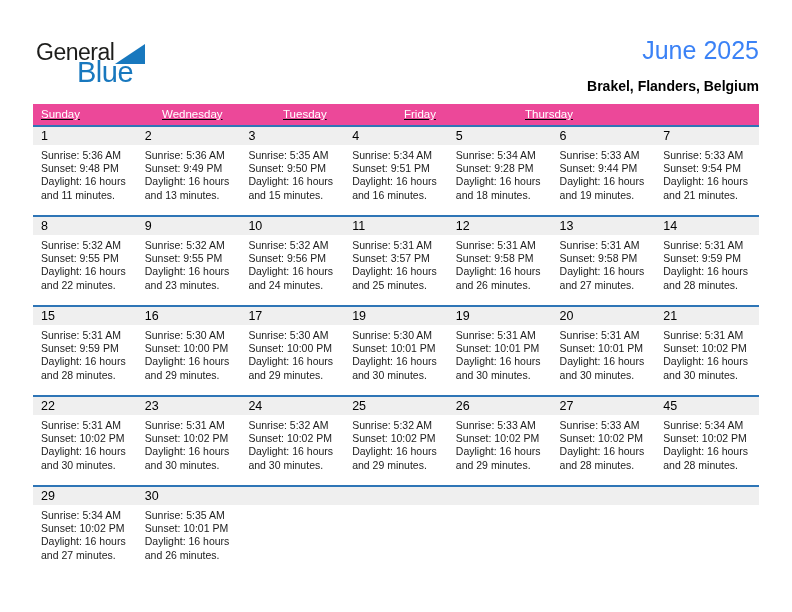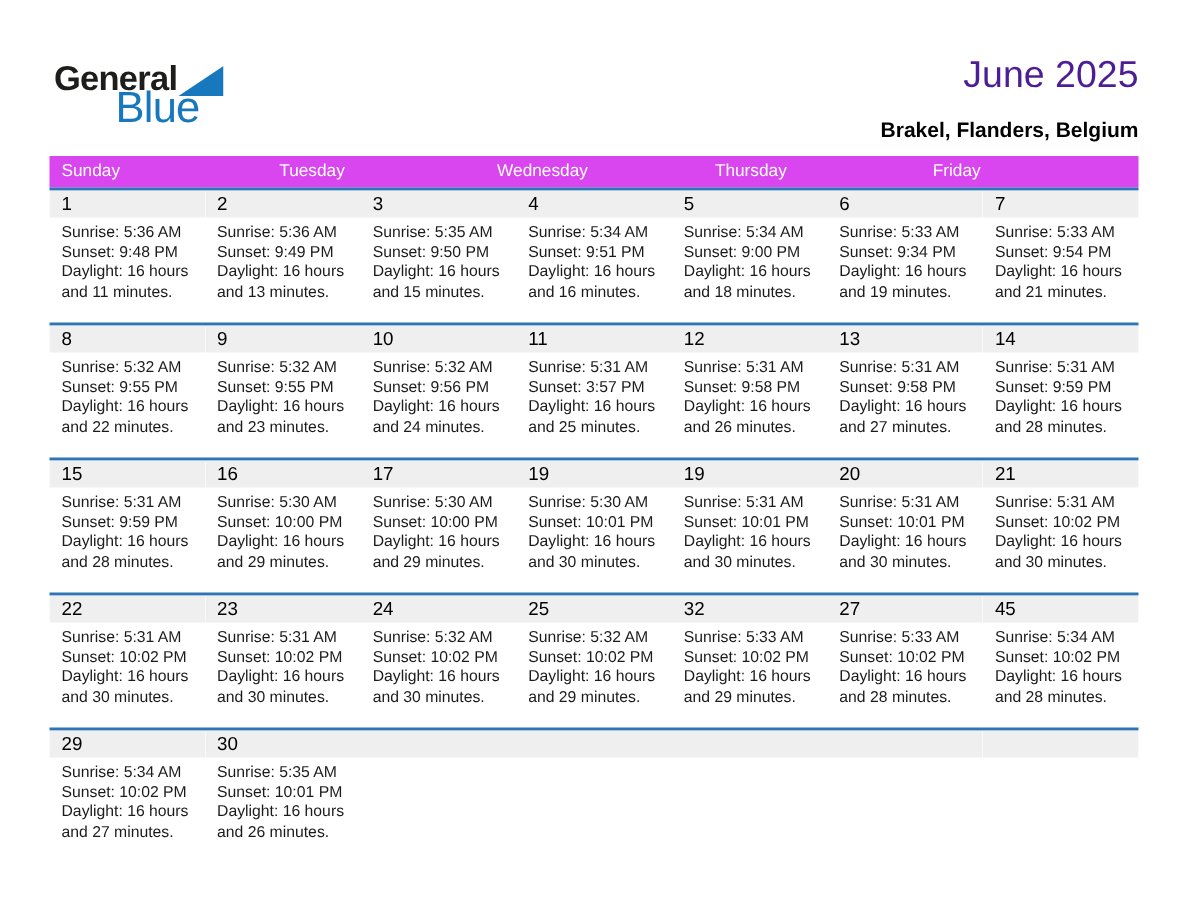--- a/index.html
+++ b/index.html
@@ -2,30 +2,30 @@
 <html><head>
 <meta charset="utf-8">
 <style>
   html,body{margin:0;padding:0;}
   body{
     width:792px;height:612px;position:relative;background:#ffffff;
     font-family:"Liberation Sans", sans-serif;overflow:hidden;
   }
   
   .logo{position:absolute;left:36px;top:40px;}
-  .logo-row{display:flex;align-items:flex-start;height:24px;font-weight:bold;}
+  .logo-row{display:flex;align-items:flex-start;height:24px;}
   .logo-general{font-size:23px;color:#1d1d1b;letter-spacing:-0.5px;line-height:24px;}
   .logo-tri{margin-left:1px;margin-top:3px;}
   .logo-blue{font-size:29px;color:#1878be;letter-spacing:-0.5px;line-height:22px;margin:-3px 0 0 41px;}
   
-  .title{position:absolute;right:33px;top:36px;font-size:25px;color:#4c1d95;}
+  .title{position:absolute;right:33px;top:36px;font-size:25px;color:#3b82f6;}
   .location{position:absolute;right:33px;top:78px;font-size:14px;font-weight:bold;color:#000;}
   
   .calendar{position:absolute;left:33px;top:104px;width:726px;}
-  .cal-header{display:grid;grid-template-columns:repeat(5,1fr);background:#d946ef;height:21px;}
+  .cal-header{display:grid;grid-template-columns:repeat(6,1fr);background:#ec4899;height:21px;text-decoration:underline;}
   .hcell{color:#ffffff;font-size:11.5px;line-height:21px;padding-left:8px;overflow:hidden;}
   .week{display:grid;grid-template-columns:repeat(7,1fr);border-top:2px solid #2e75b6;height:88px;}
   .week.last{height:73px;}
   .cell{overflow:hidden;}
   .num{background:#efefef;height:18px;font-size:12.5px;color:#000;
        display:flex;align-items:center;padding-left:8px;}
   .details{padding:4px 4px 0 8px;font-size:10.5px;line-height:13.2px;color:#1b1b1b;}
   .details div{white-space:nowrap;}
 </style>
 </head>
@@ -40,24 +40,24 @@
   </div>
   <div class="logo-blue">Blue</div>
 </div>
 
 <div class="title">June 2025</div>
 <div class="location">Brakel, Flanders, Belgium</div>
 
 <div class="calendar">
   <div class="cal-header">
     <div class="hcell">Sunday</div>
+    <div class="hcell">Wednesday</div>
     <div class="hcell">Tuesday</div>
-    <div class="hcell">Wednesday</div>
+    <div class="hcell">Friday</div>
     <div class="hcell">Thursday</div>
-    <div class="hcell">Friday</div>
   </div>
   <div id="weeks-container">
       <div class="week">
         <div class="cell">
     <div class="num">1</div>
     <div class="details">
       <div>Sunrise: 5:36 AM</div>
       <div>Sunset: 9:48 PM</div>
       <div>Daylight: 16 hours</div>
       <div>and 11 minutes.</div>
@@ -87,30 +87,30 @@
       <div>Sunrise: 5:34 AM</div>
       <div>Sunset: 9:51 PM</div>
       <div>Daylight: 16 hours</div>
       <div>and 16 minutes.</div>
     </div>
   </div>
         <div class="cell">
     <div class="num">5</div>
     <div class="details">
       <div>Sunrise: 5:34 AM</div>
-      <div>Sunset: 9:00 PM</div>
+      <div>Sunset: 9:28 PM</div>
       <div>Daylight: 16 hours</div>
       <div>and 18 minutes.</div>
     </div>
   </div>
         <div class="cell">
     <div class="num">6</div>
     <div class="details">
       <div>Sunrise: 5:33 AM</div>
-      <div>Sunset: 9:34 PM</div>
+      <div>Sunset: 9:44 PM</div>
       <div>Daylight: 16 hours</div>
       <div>and 19 minutes.</div>
     </div>
   </div>
         <div class="cell">
     <div class="num">7</div>
     <div class="details">
       <div>Sunrise: 5:33 AM</div>
       <div>Sunset: 9:54 PM</div>
       <div>Daylight: 16 hours</div>
@@ -279,21 +279,21 @@
         <div class="cell">
     <div class="num">25</div>
     <div class="details">
       <div>Sunrise: 5:32 AM</div>
       <div>Sunset: 10:02 PM</div>
       <div>Daylight: 16 hours</div>
       <div>and 29 minutes.</div>
     </div>
   </div>
         <div class="cell">
-    <div class="num">32</div>
+    <div class="num">26</div>
     <div class="details">
       <div>Sunrise: 5:33 AM</div>
       <div>Sunset: 10:02 PM</div>
       <div>Daylight: 16 hours</div>
       <div>and 29 minutes.</div>
     </div>
   </div>
         <div class="cell">
     <div class="num">27</div>
     <div class="details">

